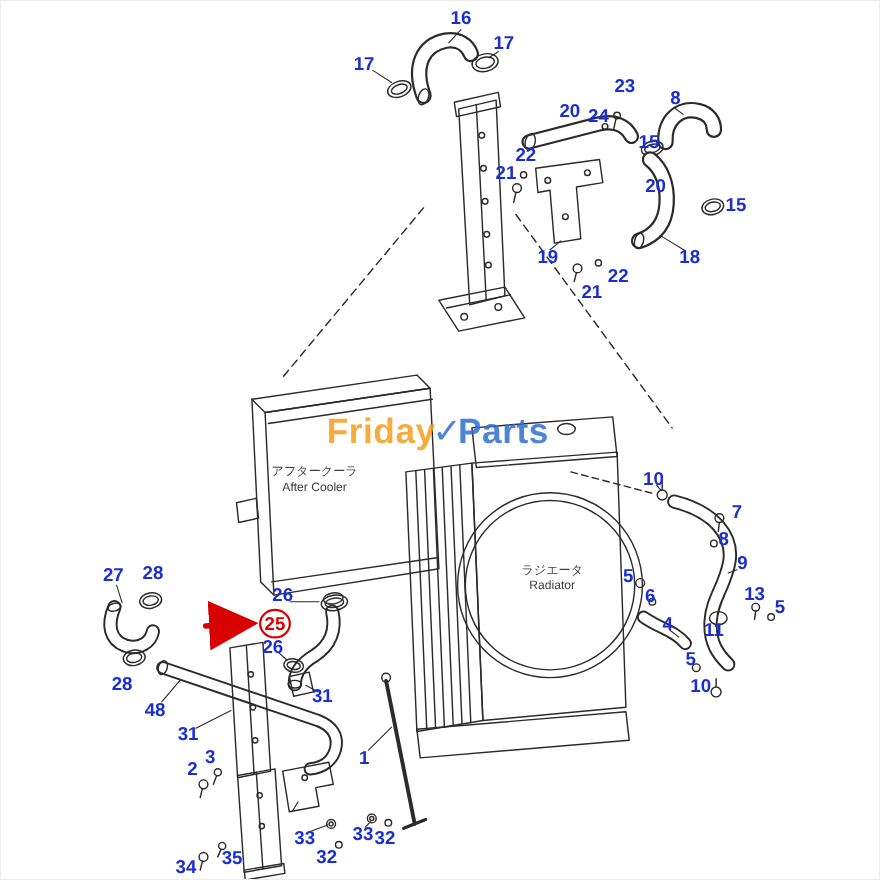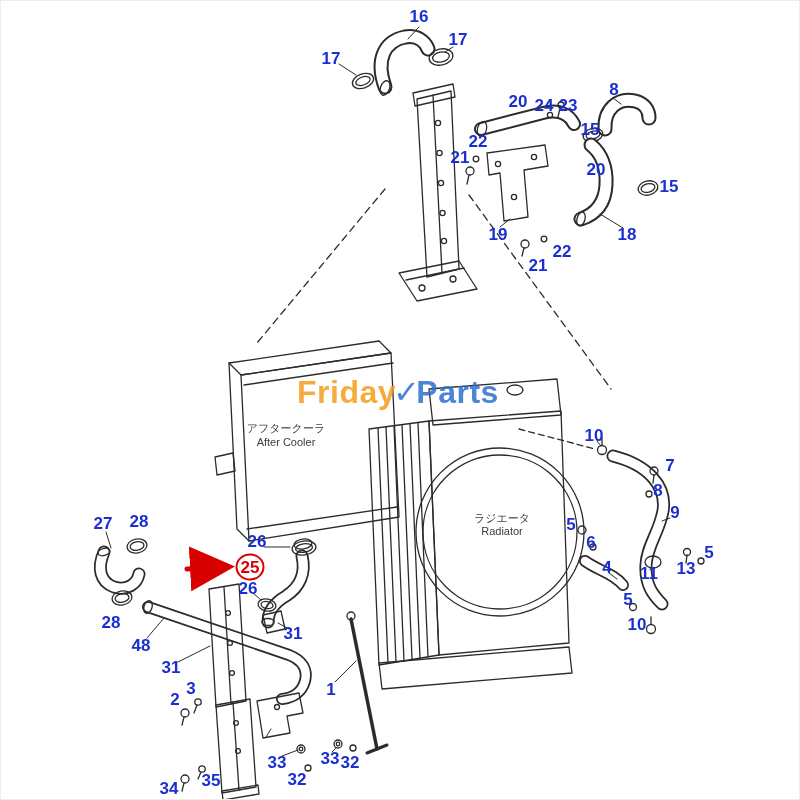--- a/index.html
+++ b/index.html
@@ -334,39 +334,39 @@
     </g>
   </svg>
 
   <div class="watermark"><span class="wm-orange">Friday</span><span class="wm-check">✓</span><span class="wm-blue">Parts</span></div>
 
   <div id="callout-layer">
       <span class="callout" style="left: 418px; top: 15px;">16</span>
       <span class="callout" style="left: 330px; top: 57px;">17</span>
       <span class="callout" style="left: 457px; top: 38px;">17</span>
       <span class="callout" style="left: 613px; top: 88px;">8</span>
-      <span class="callout" style="left: 567px; top: 104px;">23</span>
+      <span class="callout" style="left: 567px; top: 77px;">23</span>
       <span class="callout" style="left: 543px; top: 104px;">24</span>
       <span class="callout" style="left: 517px; top: 100px;">20</span>
       <span class="callout" style="left: 589px; top: 128px;">15</span>
       <span class="callout" style="left: 477px; top: 140px;">22</span>
       <span class="callout" style="left: 459px; top: 156px;">21</span>
       <span class="callout" style="left: 595px; top: 168px;">20</span>
       <span class="callout" style="left: 668px; top: 185px;">15</span>
       <span class="callout" style="left: 497px; top: 233px;">19</span>
       <span class="callout" style="left: 626px; top: 233px;">18</span>
       <span class="callout" style="left: 561px; top: 250px;">22</span>
       <span class="callout" style="left: 537px; top: 264px;">21</span>
       <span class="callout" style="left: 593px; top: 434px;">10</span>
       <span class="callout" style="left: 669px; top: 464px;">7</span>
       <span class="callout" style="left: 657px; top: 489px;">8</span>
       <span class="callout" style="left: 674px; top: 511px;">9</span>
       <span class="callout" style="left: 570px; top: 523px;">5</span>
       <span class="callout" style="left: 590px; top: 541px;">6</span>
-      <span class="callout" style="left: 685px; top: 539px; margin-top: 28px;">13</span>
+      <span class="callout" style="left: 685px; top: 539px;">13</span>
       <span class="callout" style="left: 708px; top: 551px;">5</span>
       <span class="callout" style="left: 648px; top: 556px; margin-top: 16px;">11</span>
       <span class="callout" style="left: 606px; top: 566px;">4</span>
       <span class="callout" style="left: 627px; top: 598px;">5</span>
       <span class="callout" style="left: 636px; top: 623px;">10</span>
       <span class="callout" style="left: 102px; top: 522px;">27</span>
       <span class="callout" style="left: 138px; top: 520px;">28</span>
       <span class="callout" style="left: 256px; top: 540px;">26</span>
       <span class="callout" style="left: 247px; top: 587px;">26</span>
       <span class="callout" style="left: 110px; top: 621px;">28</span>

